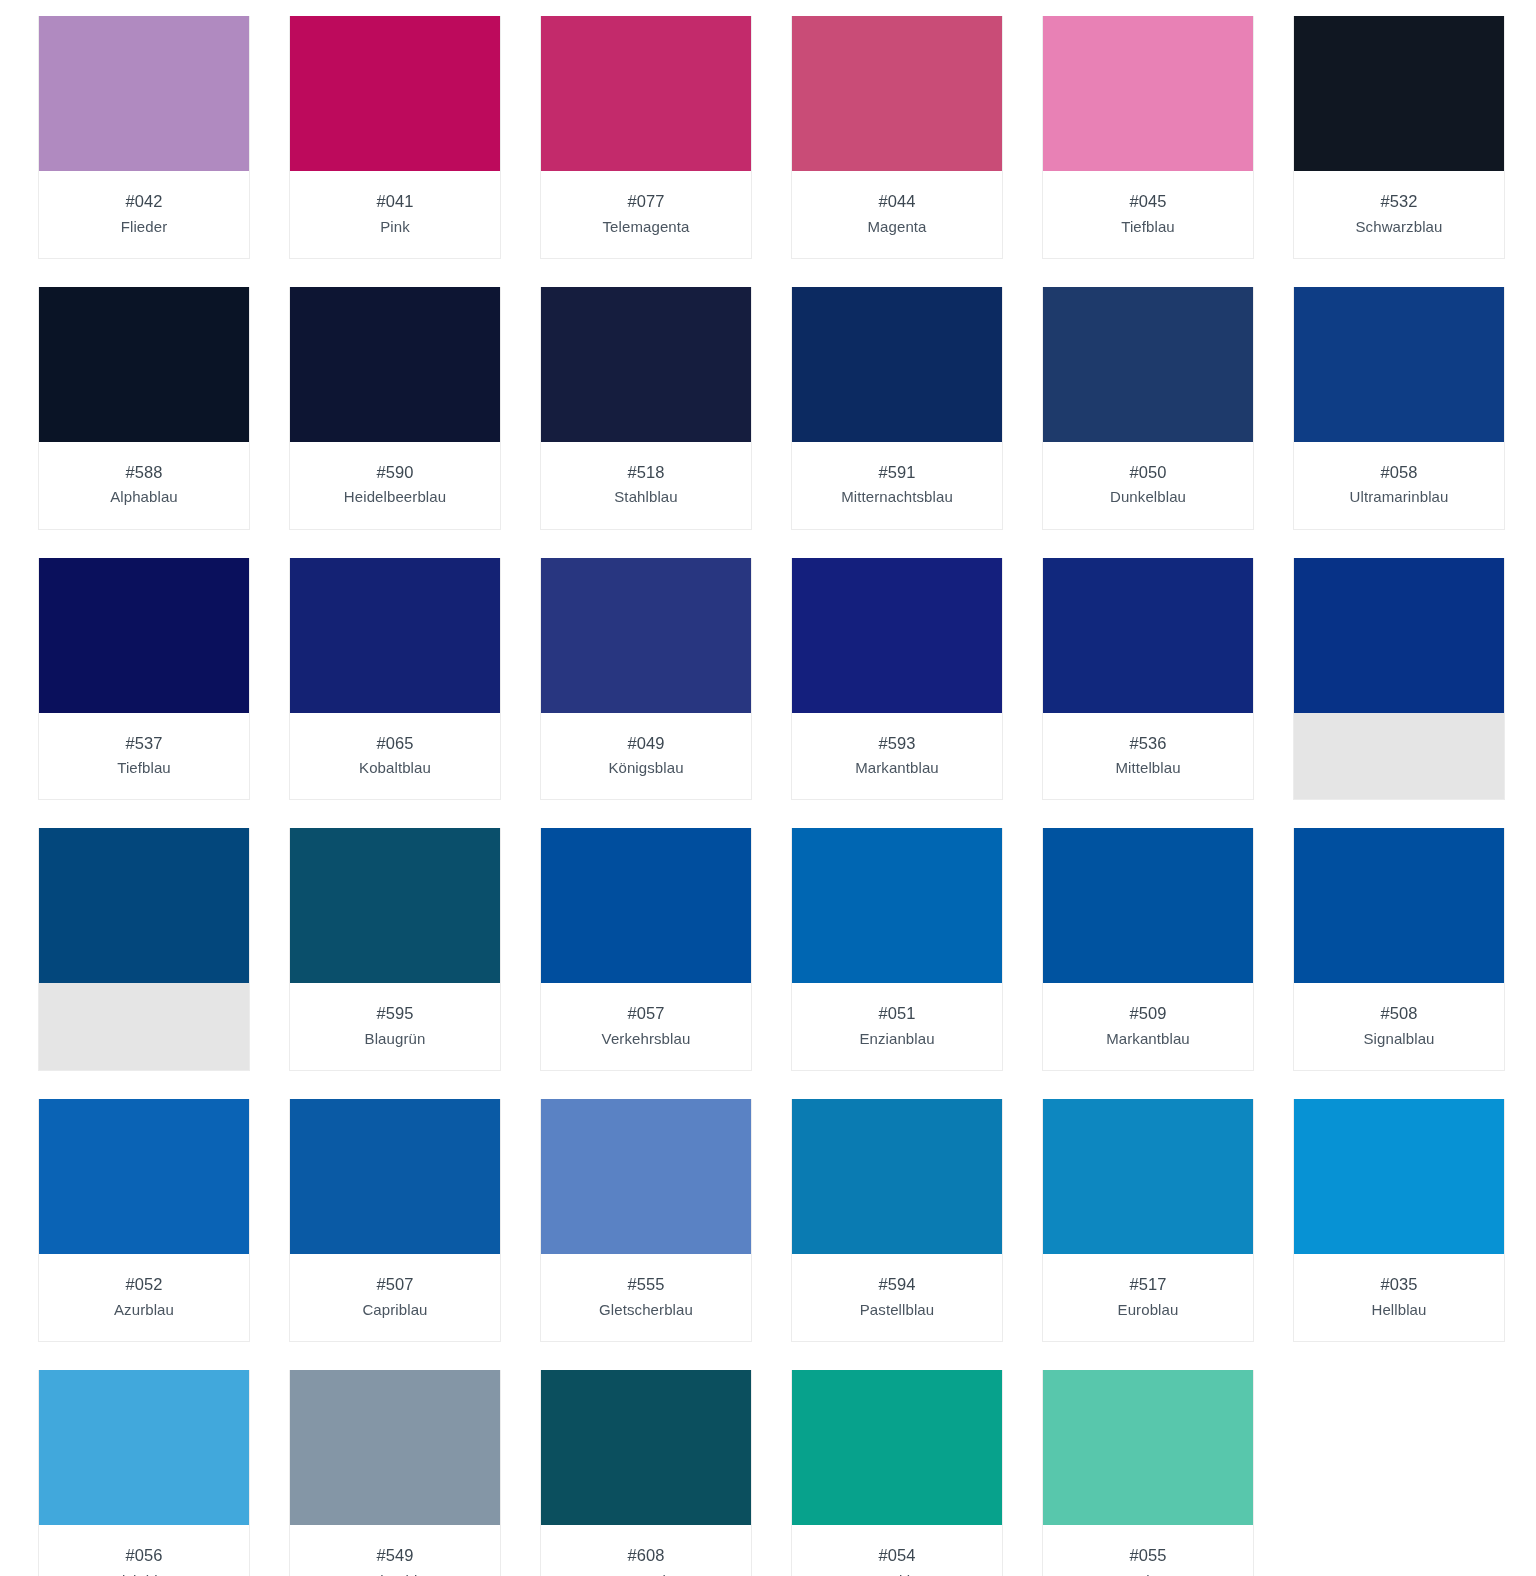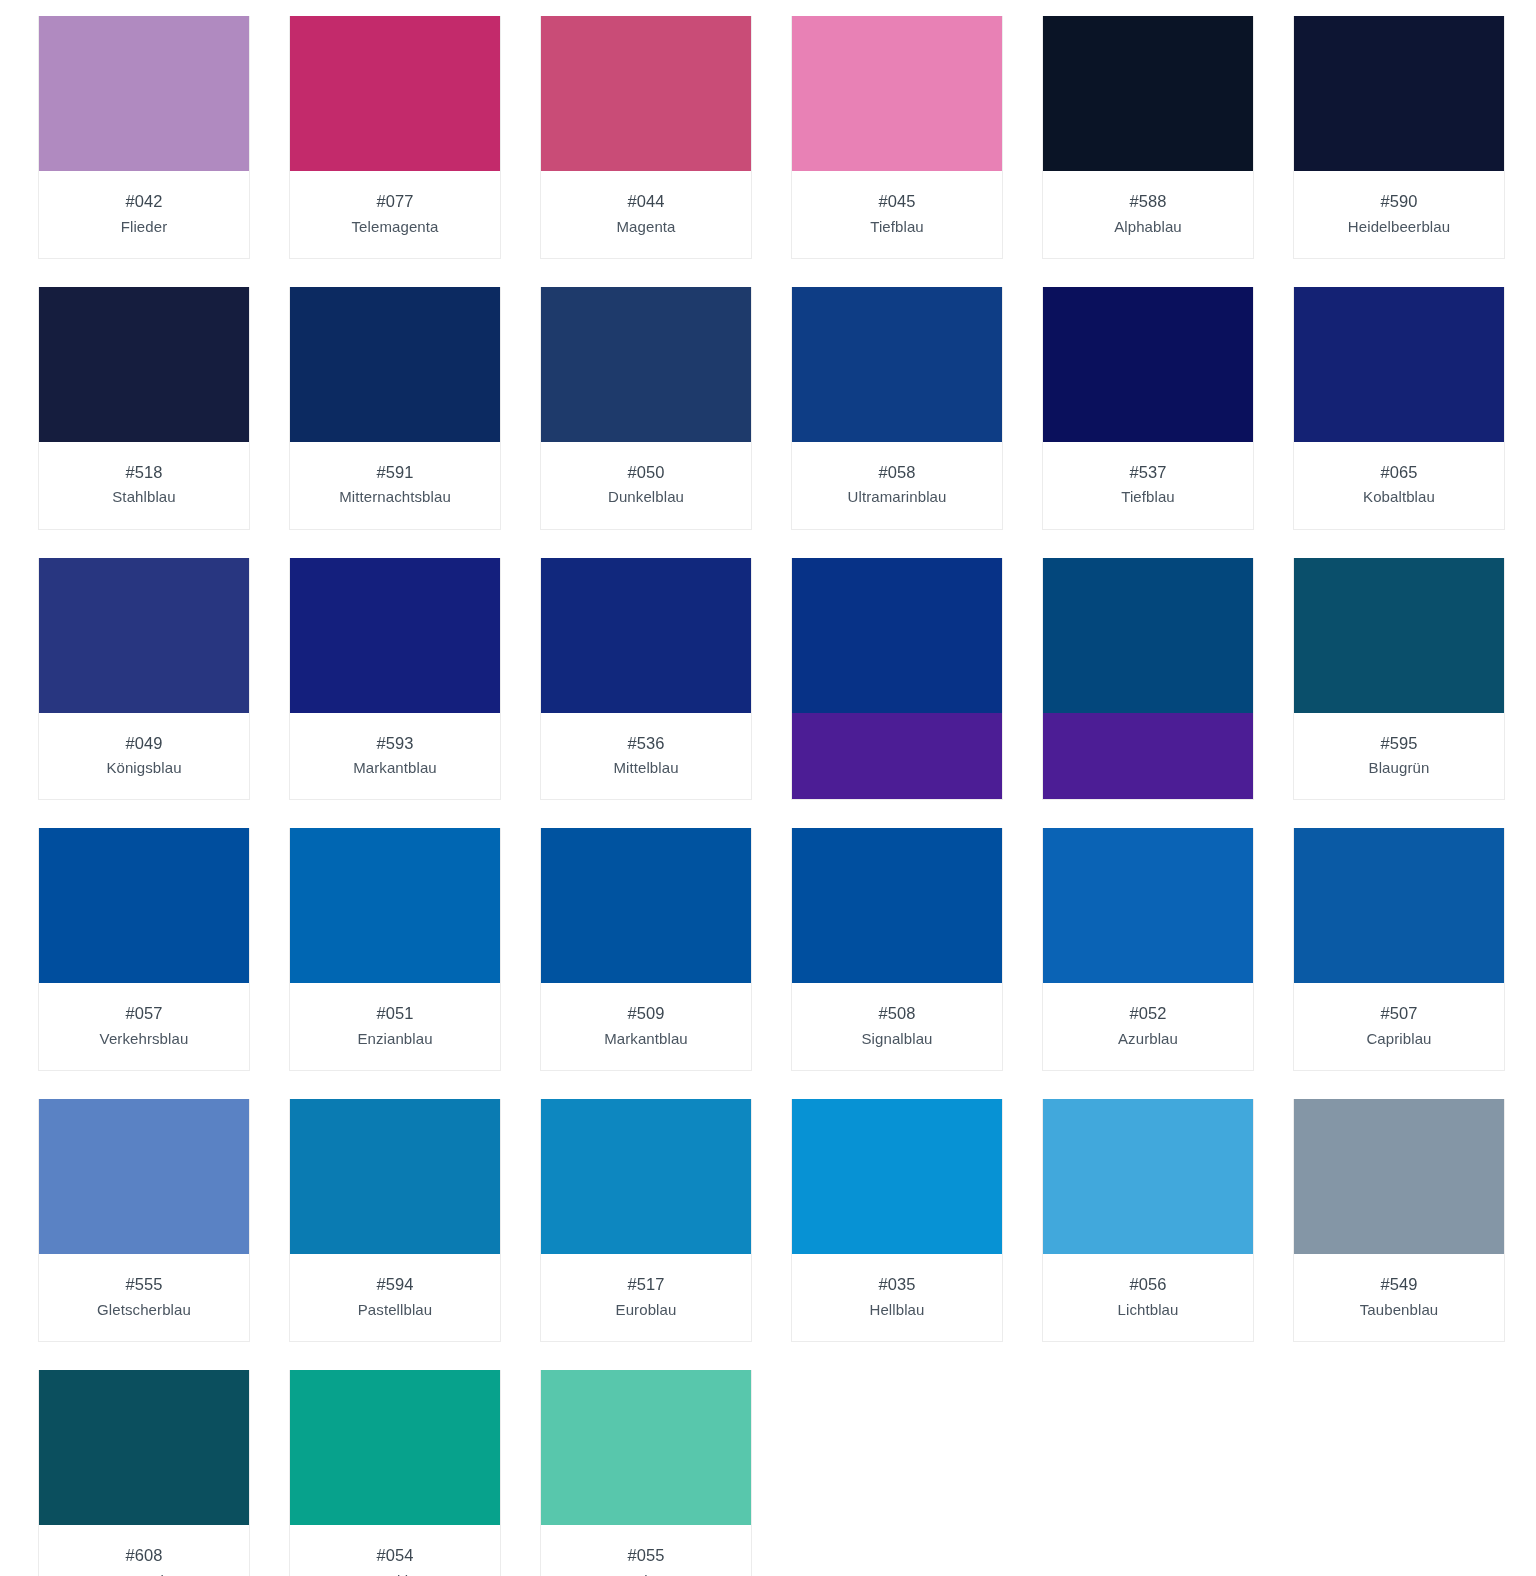--- a/index.html
+++ b/index.html
@@ -18,21 +18,21 @@
     display: grid;
     grid-template-columns: repeat(6, 212px);
     column-gap: 39px;
     row-gap: 28px;
     padding: 16px 38px 16px 38px;
     justify-content: start;
   }
   .swatch-card {
     display: flex;
     flex-direction: column;
-    background: #4c1d95;
+    background: #e5e5e5;
     border: 1px solid #ececec;
     border-top: none;
     width: 212px;
   }
   .swatch-color {
     width: 100%;
     height: 155px;
     display: block;
   }
   .swatch-meta {
@@ -58,38 +58,52 @@
 
 <div class="palette-grid">
     <div class="swatch-card">
       <div class="swatch-color" style="background-color: rgb(176, 138, 192);"></div>
       <div class="swatch-meta">
         <div class="swatch-code">#042</div>
         <div class="swatch-name">Flieder</div>
       </div>
     </div>
     <div class="swatch-card">
+      <div class="swatch-color" style="background-color: rgb(189, 10, 92);"></div>
+      <div class="swatch-meta">
+        <div class="swatch-code">#041</div>
+        <div class="swatch-name">Pink</div>
+      </div>
+    </div>
+    <div class="swatch-card">
       <div class="swatch-color" style="background-color: rgb(195, 42, 107);"></div>
       <div class="swatch-meta">
         <div class="swatch-code">#077</div>
         <div class="swatch-name">Telemagenta</div>
       </div>
     </div>
     <div class="swatch-card">
       <div class="swatch-color" style="background-color: rgb(201, 76, 119);"></div>
       <div class="swatch-meta">
         <div class="swatch-code">#044</div>
         <div class="swatch-name">Magenta</div>
       </div>
     </div>
     <div class="swatch-card">
       <div class="swatch-color" style="background-color: rgb(232, 129, 181);"></div>
       <div class="swatch-meta">
         <div class="swatch-code">#045</div>
         <div class="swatch-name">Tiefblau</div>
+      </div>
+    </div>
+    <div class="swatch-card">
+      <div class="swatch-color" style="background-color: rgb(16, 23, 34);"></div>
+      <div class="swatch-meta">
+        <div class="swatch-code">#532</div>
+        <div class="swatch-name">Schwarzblau</div>
       </div>
     </div>
     <div class="swatch-card">
       <div class="swatch-color" style="background-color: rgb(10, 20, 38);"></div>
       <div class="swatch-meta">
         <div class="swatch-code">#588</div>
         <div class="swatch-name">Alphablau</div>
       </div>
     </div>
     <div class="swatch-card">

